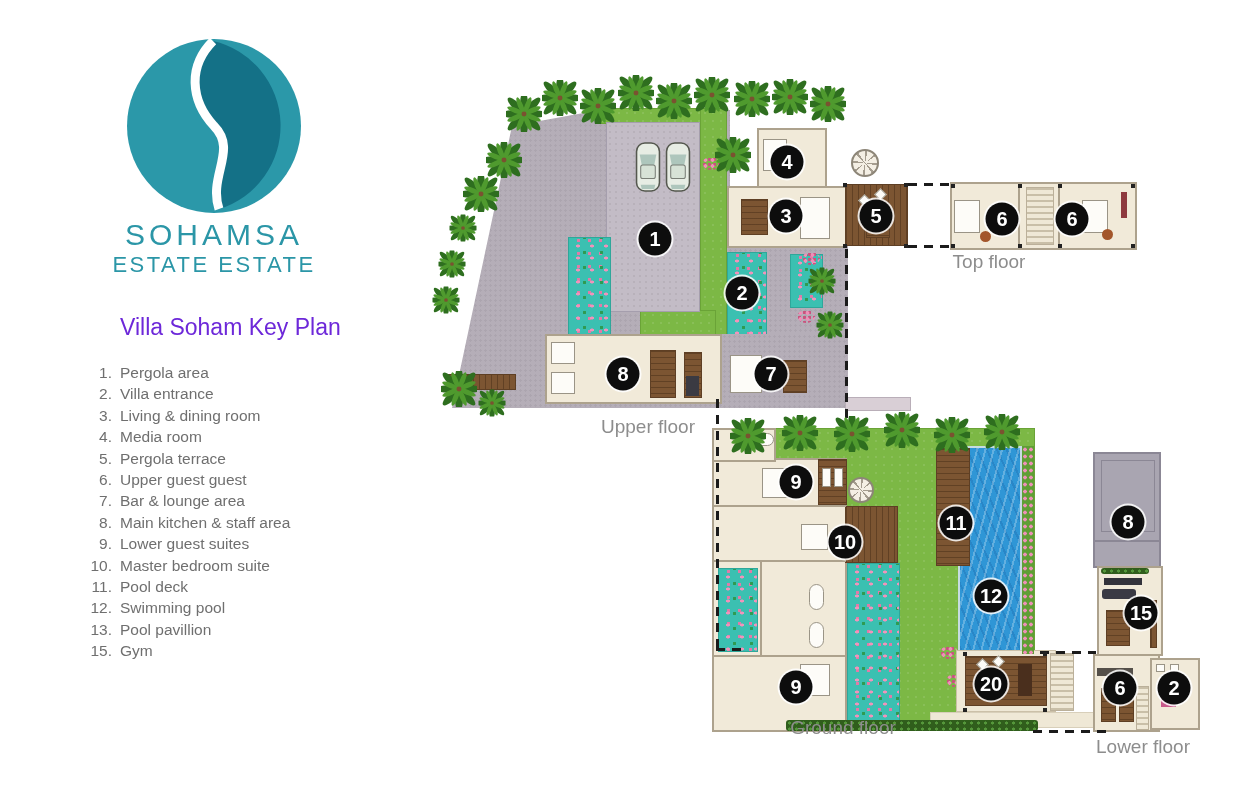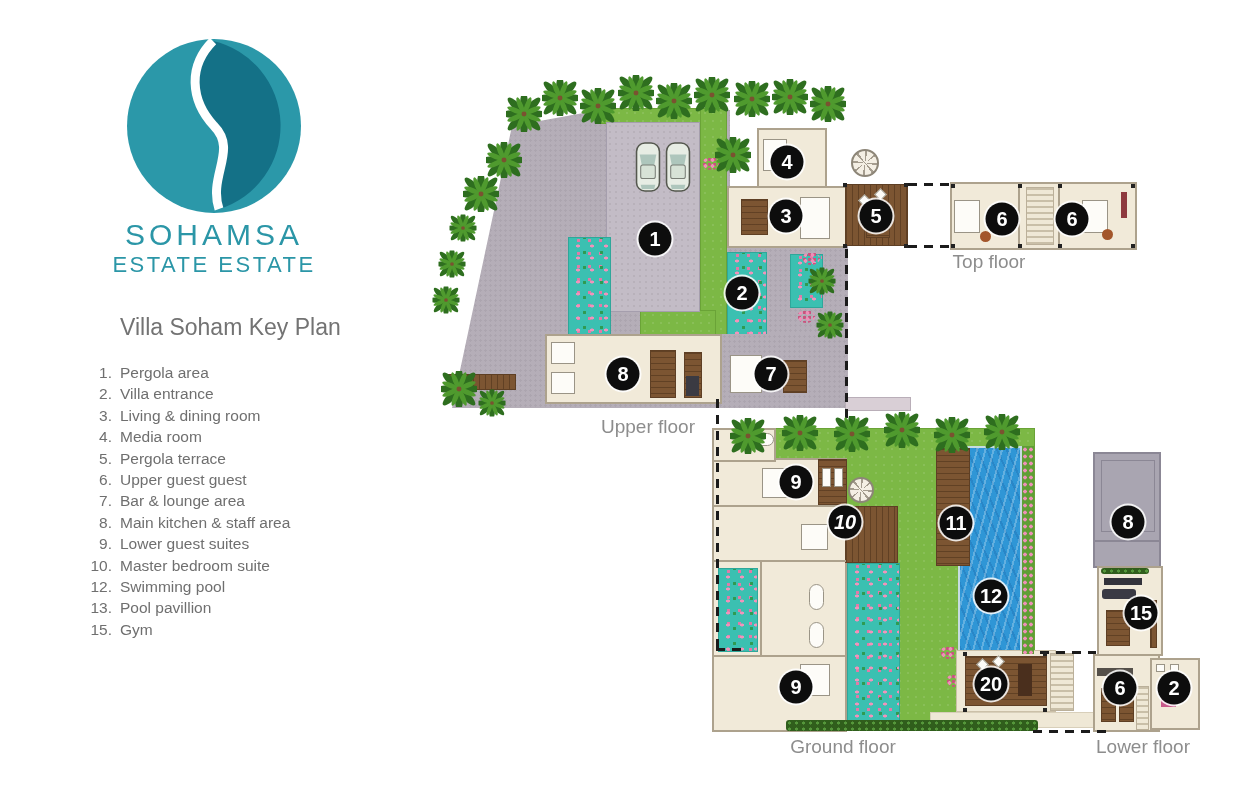--- a/index.html
+++ b/index.html
@@ -31,21 +31,21 @@
   .car{position:absolute;width:26px;height:50px;z-index:6}
   
   .marker{position:absolute;transform:translate(-50%,-50%);min-width:33px;height:33px;line-height:33px;
           padding:0 3px;box-sizing:border-box;border-radius:17px;background:#0D0D0D;color:#fff;
           text-align:center;font-size:20px;font-weight:bold;z-index:20;
           box-shadow:0 0 0 2px rgba(255,255,255,.85)}
   .flabel{position:absolute;color:#8D8D8D;font-size:19px;text-align:center;z-index:11}
   
   .brand-line1{position:absolute;left:104px;top:218px;width:220px;text-align:center;font-size:30px;letter-spacing:4px;color:#2B96A7}
   .brand-line2{position:absolute;left:104px;top:252px;width:220px;text-align:center;font-size:22px;letter-spacing:2.5px;color:#2B96A7}
-  .page-title{position:absolute;left:120px;top:314px;font-size:23px;color:#737373}
+  .page-title{position:absolute;left:120px;top:314px;font-size:23px;color:#6d28d9}
   .legend{position:absolute;left:72px;top:362px;margin:0;padding:0;list-style:none}
   .legend li{display:flex;line-height:21.4px;font-size:15.5px;color:#6F6F6F}
   .legend .lnum{width:40px;text-align:right;padding-right:8px}
   .cols{position:absolute;left:0;top:0;width:4px;height:4px;background:transparent;z-index:13;
         box-shadow:951px 184px #222,1018px 184px #222,1058px 184px #222,1131px 184px #222,
                    951px 244px #222,1018px 244px #222,1058px 244px #222,1131px 244px #222,
                    843px 183px #222,904px 183px #222,843px 244px #222,904px 244px #222,
                    963px 652px #222,1043px 652px #222,963px 708px #222,1043px 708px #222}
 </style>
 </head>
@@ -129,20 +129,24 @@
       <span class="lnum">8.</span>
       <span class="llab">Main kitchen &amp; staff area</span>
     </li>
     <li>
       <span class="lnum">9.</span>
       <span class="llab">Lower guest suites</span>
     </li>
     <li>
       <span class="lnum">10.</span>
       <span class="llab">Master bedroom suite</span>
+    </li>
+    <li>
+      <span class="lnum">11.</span>
+      <span class="llab">Pool deck</span>
     </li>
     <li>
       <span class="lnum">12.</span>
       <span class="llab">Swimming pool</span>
     </li>
     <li>
       <span class="lnum">13.</span>
       <span class="llab">Pool pavillion</span>
     </li>
     <li>
@@ -229,21 +233,21 @@
   <div class="abs pool" style="left:958px;top:446px;width:64px;height:206px;z-index:5"></div>
   <div class="abs fborder" style="left:1022px;top:446px;width:12px;height:208px;z-index:6"></div>
   <div class="abs room-light" style="left:956px;top:650px;width:100px;height:62px;z-index:5"></div>
   <div class="abs wood-h" style="left:965px;top:656px;width:82px;height:50px;z-index:6"></div>
   <div class="abs" style="left:1018px;top:664px;width:14px;height:32px;background:#4A2F1D;z-index:7"></div>
   <div class="abs white-furn" style="left:978px;top:660px;width:9px;height:9px;transform:rotate(45deg);z-index:7"></div>
   <div class="abs white-furn" style="left:994px;top:657px;width:9px;height:9px;transform:rotate(45deg);z-index:7"></div>
   <div class="abs steps" style="left:1050px;top:653px;width:24px;height:58px;z-index:5"></div>
   <div class="abs" style="left:930px;top:712px;width:165px;height:16px;background:#EFE8D6;border:1px solid #D8CFBA;box-sizing:border-box;z-index:5"></div>
   <div class="abs hedge" style="left:786px;top:720px;width:252px;height:11px;z-index:6"></div>
-  <div class="flabel" style="left:773px;top:736px;width:140px">Ground floor</div>
+  <div class="flabel" style="left:773px;top:717px;width:140px">Ground floor</div>
 </div>
 
 <div>
   <div class="abs roof" style="left:1093px;top:452px;width:68px;height:116px;z-index:5"></div>
   <div class="abs" style="left:1101px;top:460px;width:52px;height:70px;border:1px solid #8B8795;z-index:6"></div>
   <div class="abs" style="left:1093px;top:540px;width:68px;height:2px;background:#8B8795;z-index:6"></div>
   <div class="abs room" style="left:1097px;top:566px;width:66px;height:90px;z-index:5"></div>
   <div class="abs hedge" style="left:1101px;top:568px;width:48px;height:6px;z-index:6"></div>
   <div class="abs" style="left:1104px;top:578px;width:38px;height:7px;background:#33333B;z-index:6"></div>
   <div class="abs" style="left:1102px;top:589px;width:34px;height:10px;background:#3A3A44;border-radius:3px;z-index:6"></div>
@@ -357,21 +361,21 @@
     <div class="marker" style="left: 655px; top: 239px;">1</div>
     <div class="marker" style="left: 742px; top: 293px;">2</div>
     <div class="marker" style="left: 786px; top: 216px;">3</div>
     <div class="marker" style="left: 787px; top: 162px;">4</div>
     <div class="marker" style="left: 876px; top: 216px;">5</div>
     <div class="marker" style="left: 771px; top: 374px;">7</div>
     <div class="marker" style="left: 623px; top: 374px;">8</div>
     <div class="marker" style="left: 1002px; top: 219px;">6</div>
     <div class="marker" style="left: 1072px; top: 219px;">6</div>
     <div class="marker" style="left: 796px; top: 482px;">9</div>
-    <div class="marker" style="left: 845px; top: 522px; font-style: italic;">10</div>
+    <div class="marker" style="left: 845px; top: 542px;">10</div>
     <div class="marker" style="left: 956px; top: 523px;">11</div>
     <div class="marker" style="left: 991px; top: 596px;">12</div>
     <div class="marker" style="left: 991px; top: 684px;">20</div>
     <div class="marker" style="left: 796px; top: 687px;">9</div>
     <div class="marker" style="left: 1128px; top: 522px;">8</div>
     <div class="marker" style="left: 1141px; top: 613px;">15</div>
     <div class="marker" style="left: 1120px; top: 688px;">6</div>
     <div class="marker" style="left: 1174px; top: 688px;">2</div>
   </div>
 

